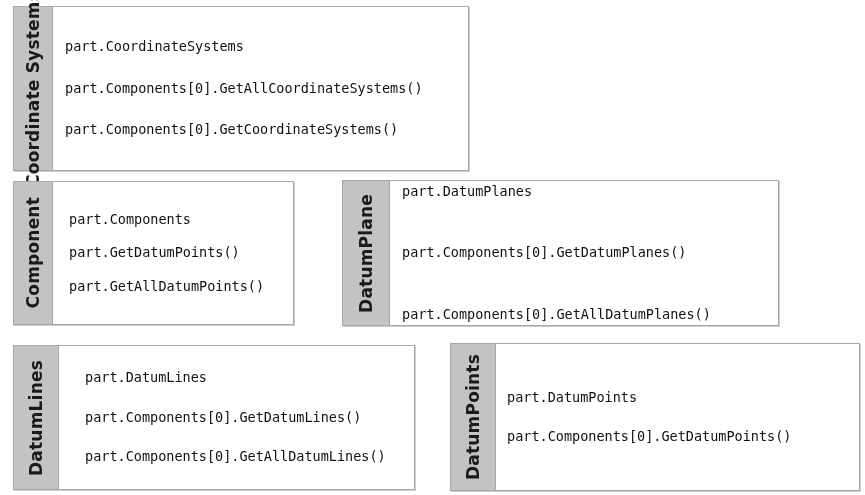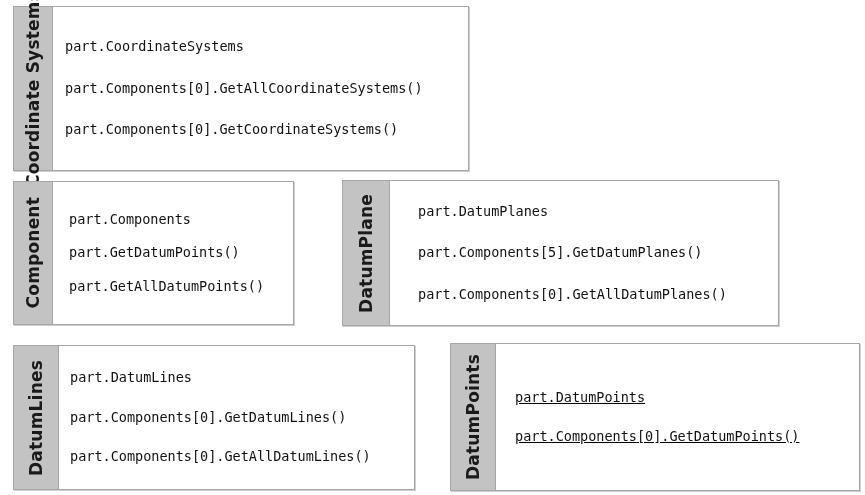--- a/index.html
+++ b/index.html
@@ -98,43 +98,43 @@
   #card-component .code-line { margin: 10px 0; }
 
   
   #card-datumplane {
     left: 342px;
     top: 180px;
     width: 437px;
     height: 146px;
   }
   #card-datumplane .card-band { width: 46px; }
-  #card-datumplane .card-body { padding-left: 28px; }
+  #card-datumplane .card-body { padding-left: 12px; gap: 20px; }
   #card-datumplane .code-line { margin: 14px 0; }
 
   
   #card-datumlines {
     left: 13px;
     top: 345px;
     width: 402px;
     height: 145px;
   }
   #card-datumlines .card-band { width: 44px; }
-  #card-datumlines .card-body { padding-left: 11px; }
+  #card-datumlines .card-body { padding-left: 26px; }
   #card-datumlines .code-line { margin: 13px 0; }
 
   
   #card-datumpoints {
     left: 450px;
     top: 343px;
     width: 410px;
     height: 148px;
   }
   #card-datumpoints .card-band { width: 44px; }
-  #card-datumpoints .card-body { padding-left: 19px; text-decoration: underline; }
+  #card-datumpoints .card-body { padding-left: 11px; }
   #card-datumpoints .code-line { margin: 13px 0; }
 </style>
 </head>
 <body>
 
 <div class="canvas">
 
   <div class="card" id="card-coordinate-systems">
     <div class="card-band">
       <span class="card-band-label">Coordinate Systems</span>
@@ -156,21 +156,21 @@
       <div class="code-line">part.GetAllDatumPoints()</div>
     </div>
   </div>
 
   <div class="card" id="card-datumplane">
     <div class="card-band">
       <span class="card-band-label">DatumPlane</span>
     </div>
     <div class="card-body">
       <div class="code-line">part.DatumPlanes</div>
-      <div class="code-line">part.Components[5].GetDatumPlanes()</div>
+      <div class="code-line">part.Components[0].GetDatumPlanes()</div>
       <div class="code-line">part.Components[0].GetAllDatumPlanes()</div>
     </div>
   </div>
 
   <div class="card" id="card-datumlines">
     <div class="card-band">
       <span class="card-band-label">DatumLines</span>
     </div>
     <div class="card-body">
       <div class="code-line">part.DatumLines</div>

